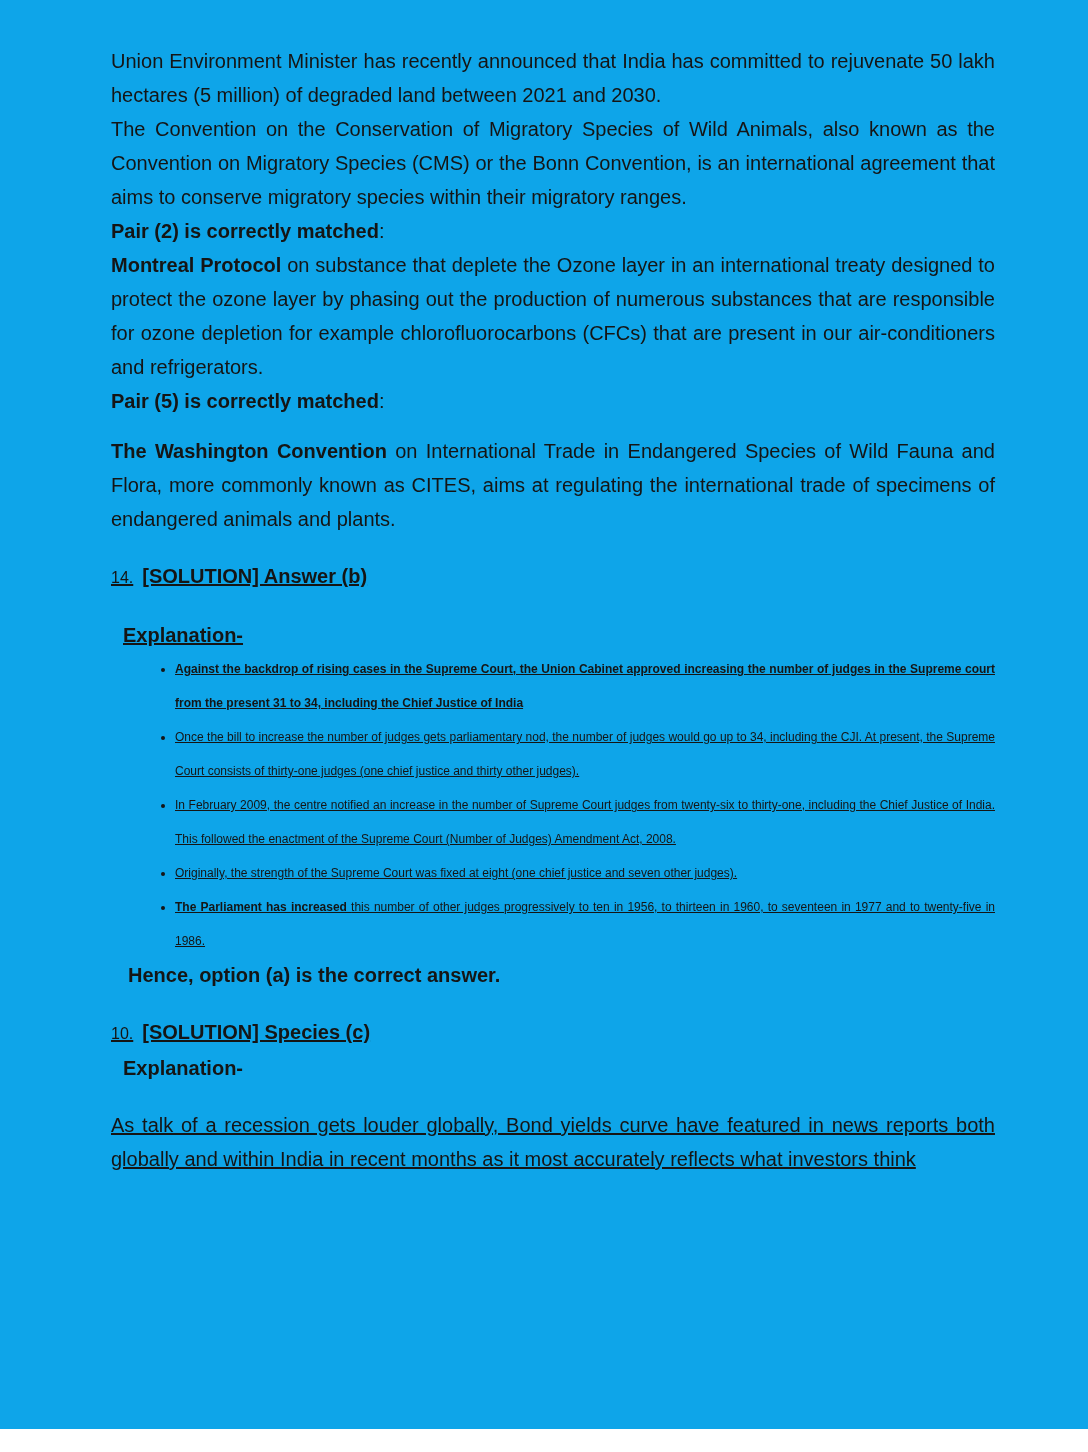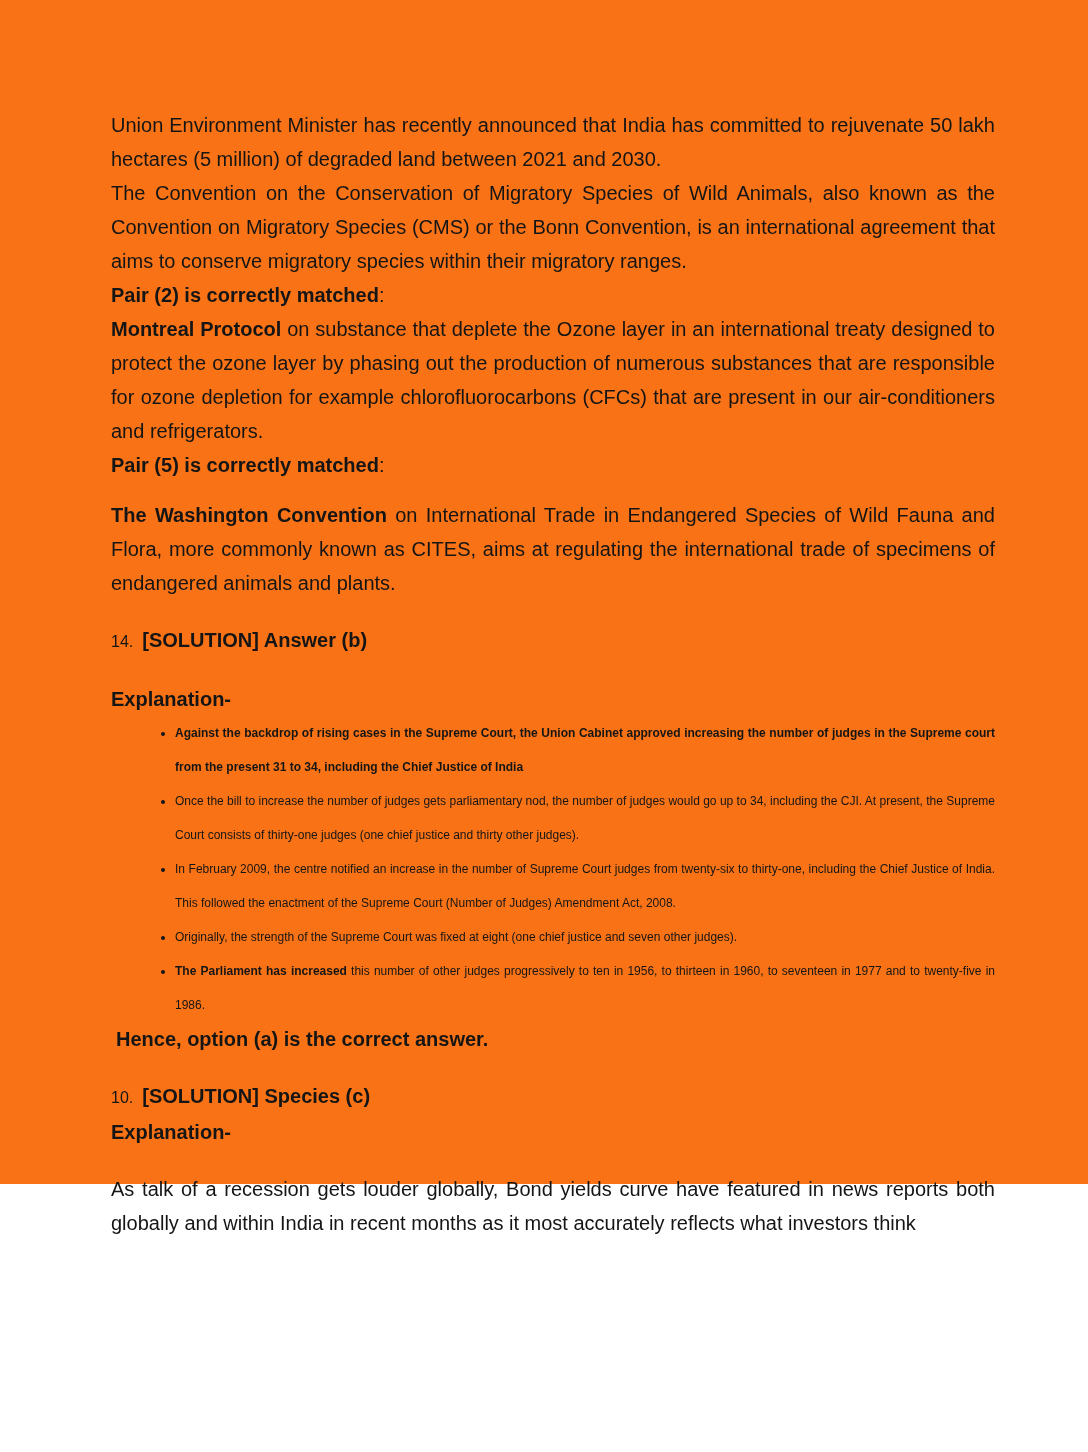--- a/index.html
+++ b/index.html
@@ -5,33 +5,33 @@
   * { margin: 0; padding: 0; box-sizing: border-box; }
   html, body {
     width: 1088px;
     background: #ffffff;
     font-family: "Liberation Sans", sans-serif;
     color: #151515;
   }
   body { height: 1452px; overflow: hidden; }
   .page {
     width: 1088px;
-    height: 1184px;
-    padding: 108px 93px 30px 111px;
-    background: #f97316;
+    height: 1429px;
+    padding: 44px 93px 30px 111px;
+    background: #0ea5e9;
   }
   .para {
     font-size: 20px;
     line-height: 34px;
     text-align: justify;
     font-weight: 400;
   }
-  .bold { font-weight: 700; }
+  .bold { font-weight: 700; margin-left: 12px; }
   b { font-weight: 700; }
-  .sp1 { margin-top: 23px; }   
+  .sp1 { margin-top: 23px; text-decoration: underline; }   
   .sp2 { margin-top: 16px; }   
   .sol-heading .num {
     font-size: 16px;
     font-weight: 400;
     margin-right: 9px;
   }
   ul.bullets {
     list-style: disc outside;
     margin: 0;
     padding-left: 64px;

